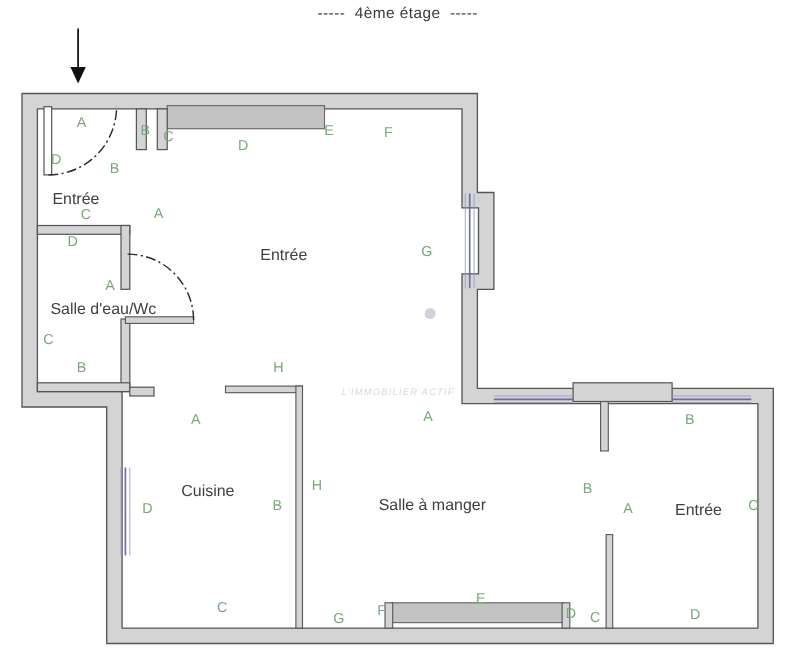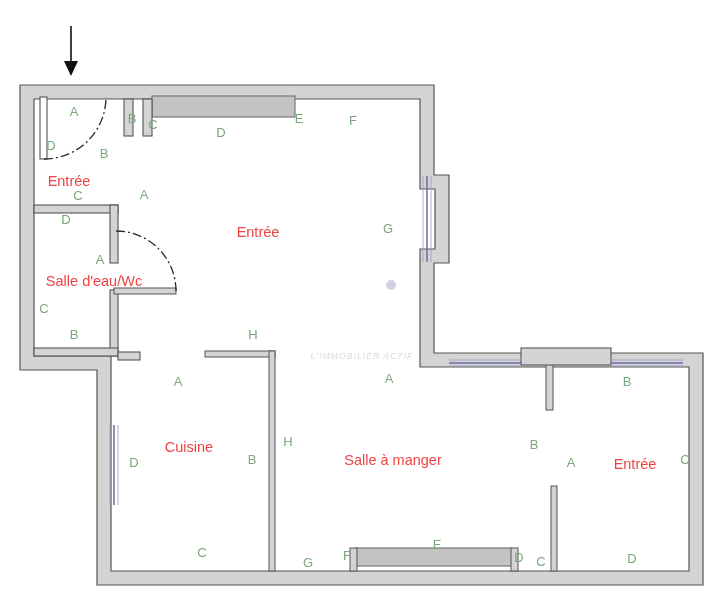--- a/index.html
+++ b/index.html
@@ -31,21 +31,21 @@
     width: 723px;
     text-align: center;
     font-size: 14px;
     color: #3a3a3a;
     letter-spacing: 0.4px;
     white-space: pre;
   }
   .room-label {
     position: absolute;
     font-size: 14.5px;
-    color: #ef4444;
+    color: #404040;
     white-space: nowrap;
     transform: translate(-50%, -50%);
   }
   .wall-letter {
     position: absolute;
     font-size: 13px;
     color: #7aa87a;
     white-space: nowrap;
     transform: translate(-50%, -50%);
   }
@@ -57,20 +57,21 @@
     white-space: nowrap;
     transform: translate(-50%, -50%);
     font-style: italic;
   }
 </style>
 </head>
 <body>
 
 <div id="plan">
 
+  <div class="title">-----  4ème étage  -----</div>
 
   <svg id="plan-svg" viewBox="0 0 723 595">
 
     <g>
       <line x1="71" y1="26" x2="71" y2="64" stroke="#111111" stroke-width="1.6"></line>
       <polygon points="64,61 78,61 71,76" fill="#111111"></polygon>
     </g>
 
     <path fill="#d4d4d4" stroke="#555555" stroke-width="1.2" fill-rule="evenodd" d="M 20,85
              L 434,85

